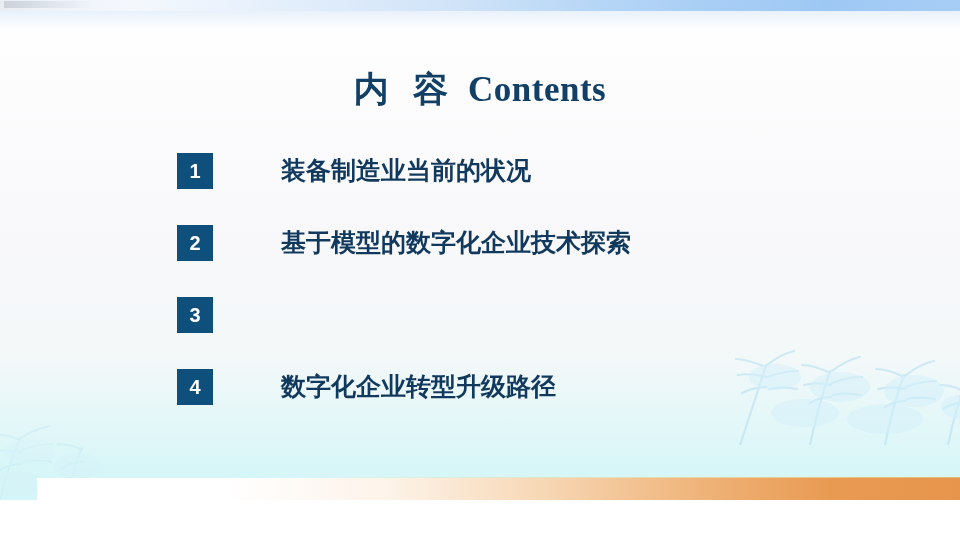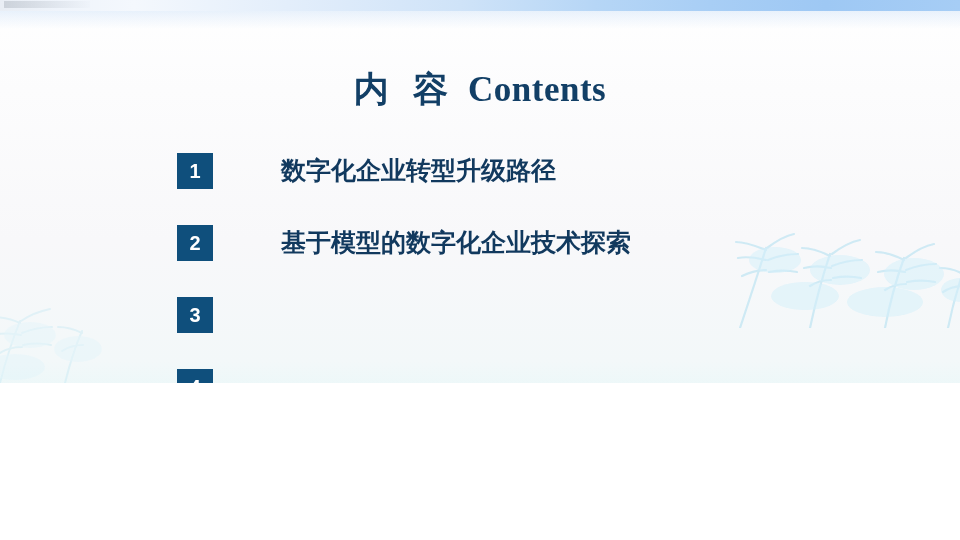--- a/index.html
+++ b/index.html
@@ -5,21 +5,21 @@
   * { margin:0; padding:0; box-sizing:border-box; }
   html,body { width:960px; height:540px; overflow:hidden; }
   body {
     font-family:"Liberation Sans", sans-serif;
     background:#ffffff;
   }
 
   #slide {
     position:relative;
     width:960px;
-    height:383px;
+    height:500px;
     overflow:hidden;
     background:
       linear-gradient(to bottom,
         #ffffff 0px,
         #fcfcfd 90px,
         #f8f8fa 240px,
         #f3f8f9 360px,
         #e4f7f8 420px,
         #d7f6f8 470px,
         #d2f5f7 540px);
@@ -206,34 +206,35 @@
   </svg>
 
   <div class="title">
     <span class="cn">内 容</span><span class="en">Contents</span>
   </div>
 
   <div class="list">
 
     <div class="row">
       <div class="badge">1</div>
-      <div class="row-label">数字化企业转型升级路径</div>
+      <div class="row-label">装备制造业当前的状况</div>
     </div>
 
     <div class="row">
       <div class="badge">2</div>
       <div class="row-label">基于模型的数字化企业技术探索</div>
     </div>
 
     <div class="row">
       <div class="badge">3</div>
     </div>
 
     <div class="row">
       <div class="badge">4</div>
+      <div class="row-label">数字化企业转型升级路径</div>
     </div>
 
   </div>
 
   <div class="bottom-bar-topline"></div>
   <div class="bottom-bar"></div>
 
 </div>
 
 </body></html>

